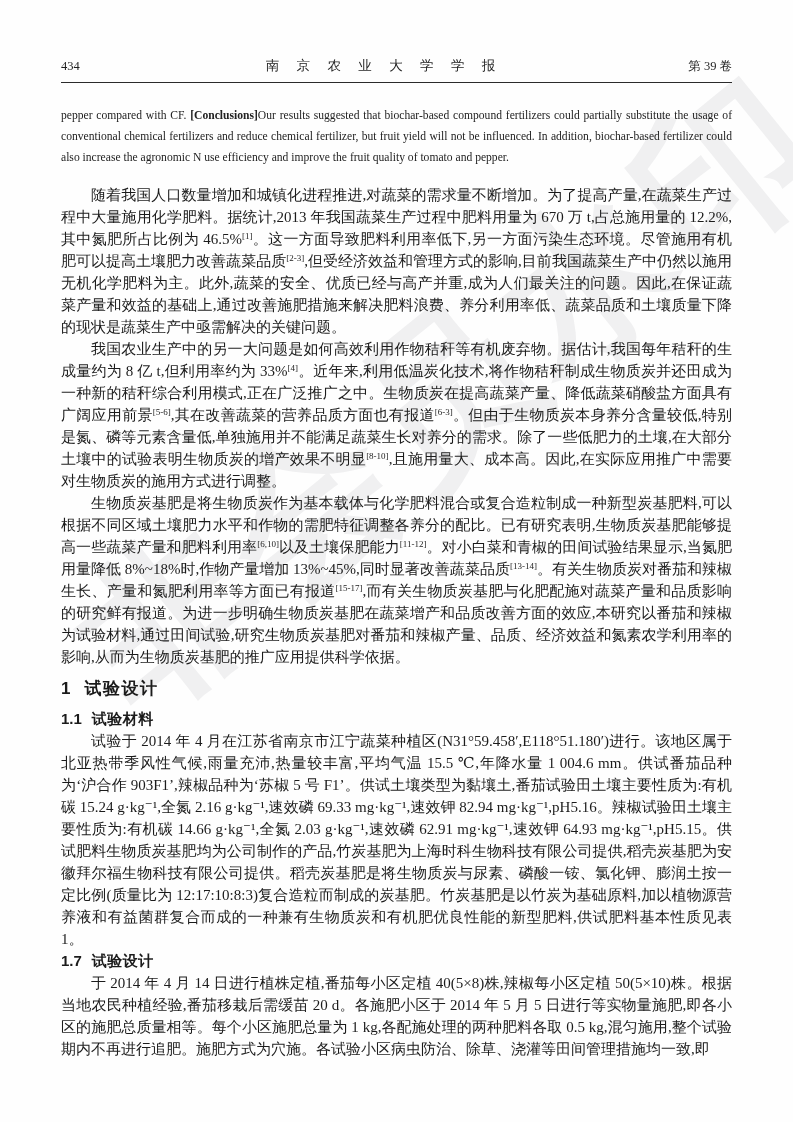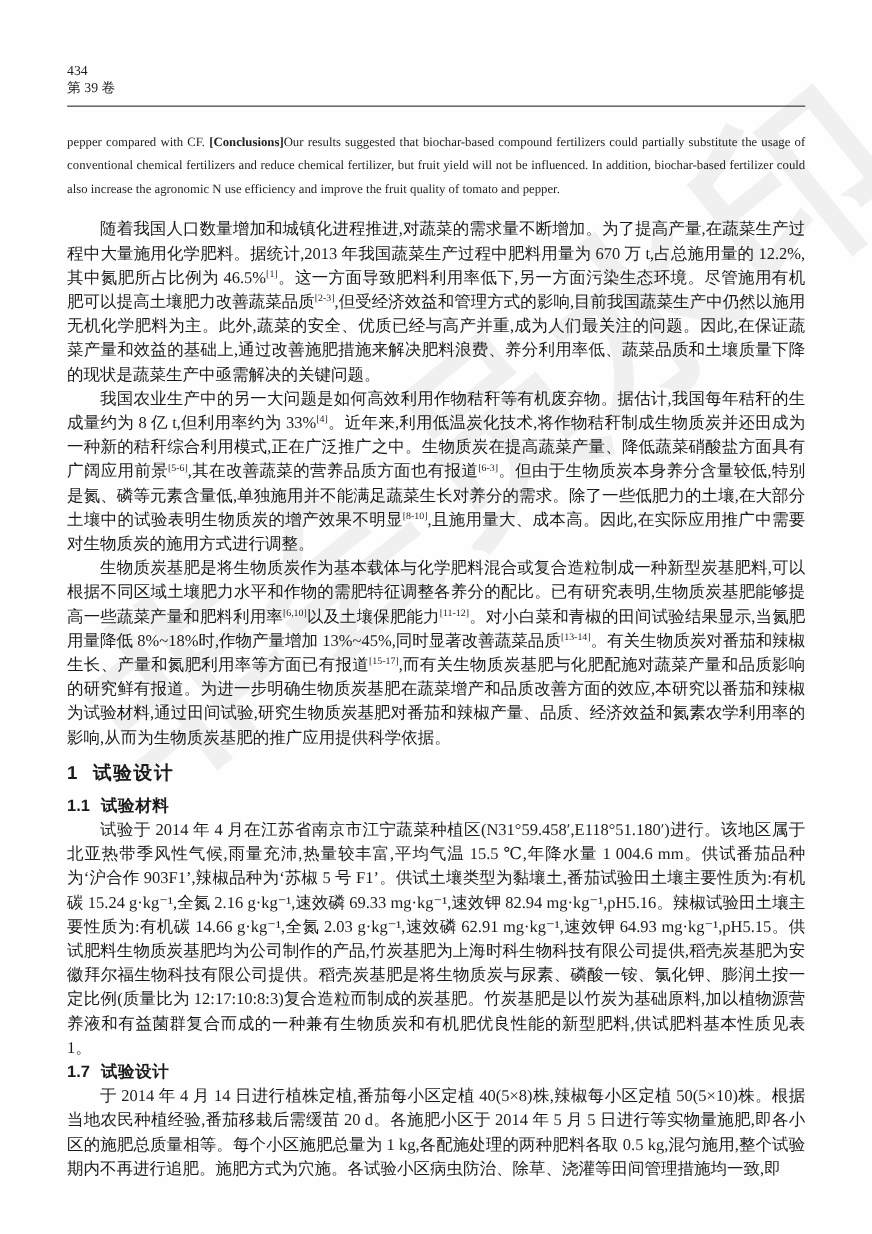--- a/index.html
+++ b/index.html
@@ -17,21 +17,20 @@
     padding: 57px 61px 0 61px;
   }
   
   .page-header {
     display: flex;
     justify-content: space-between;
     align-items: baseline;
     font-family: "Liberation Serif", "DejaVu Serif", serif;
     font-size: 12.5px;
     color: #1f1f1f;
-    flex-direction: column;
   }
   .journal-title { letter-spacing: 7px; font-size: 13.5px; }
   .header-rule {
     border: none;
     border-top: 1.6px solid #2b2b2b;
     margin: 7px 0 0 0;
   }
   
   .abstract {
     margin-top: 22px;
@@ -102,20 +101,21 @@
 <body>
 
 <div class="page">
 
   <div class="watermark">非会员水印</div>
 
   <div class="content">
 
     <header class="page-header">
       <span>434</span>
+      <span class="journal-title">南 京 农 业 大 学 学 报</span>
       <span>第 39 卷</span>
     </header>
     <hr class="header-rule">
 
     <section class="abstract">
       <p>pepper compared with CF. <b>[Conclusions]</b>Our results suggested that biochar-based compound fertilizers could partially substitute the usage of conventional chemical fertilizers and reduce chemical fertilizer, but fruit yield will not be influenced. In addition, biochar-based fertilizer could also increase the agronomic N use efficiency and improve the fruit quality of tomato and pepper.</p>
     </section>
 
     <section class="body-cn">
 

